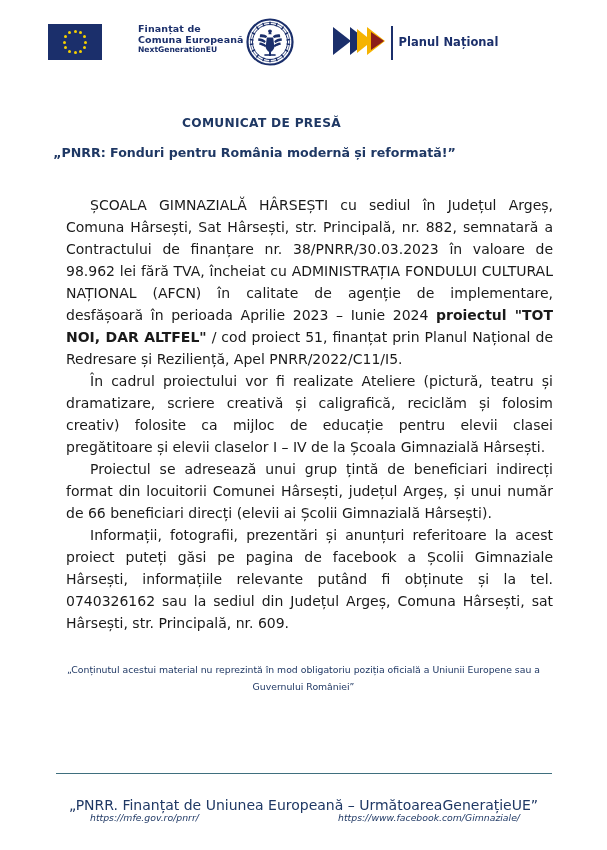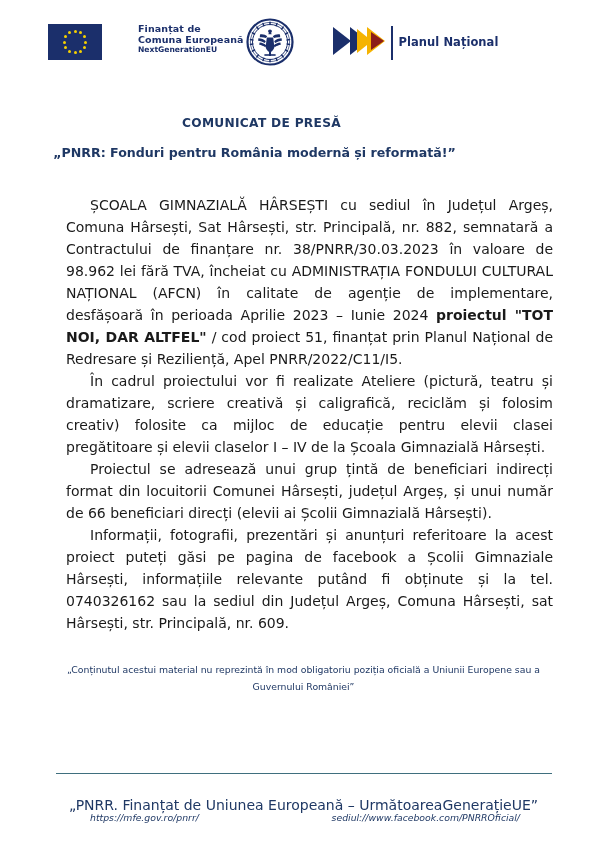--- a/index.html
+++ b/index.html
@@ -303,16 +303,16 @@
     <p class="last-line-left">Proiectul se adresează unui grup țintă de beneficiari indirecți format din locuitorii Comunei Hârsești, județul Argeș, și unui număr de 66 beneficiari direcți (elevii ai Școlii Gimnazială Hârsești).</p>
     <p class="last-line-left">Informații, fotografii, prezentări și anunțuri referitoare la acest proiect puteți găsi pe pagina de facebook a Școlii Gimnaziale Hârsești, informațiile relevante putând fi obținute și la tel. 0740326162 sau la sediul din Județul Argeș, Comuna Hârsești, sat Hârsești, str. Principală, nr. 609.</p>
   </div>
 
   <div class="disclaimer">„Conținutul acestui material nu reprezintă în mod obligatoriu poziția oficială a Uniunii Europene sau a Guvernului României”</div>
 
   <div class="footer-rule"></div>
   <div class="footer-line1">„PNRR. Finanțat de Uniunea Europeană – UrmătoareaGenerațieUE”</div>
   <div class="footer-links">
     <a href="#">https://mfe.gov.ro/pnrr/</a>
-    <a href="#">sediul://www.facebook.com/PNRROficial/</a>
+    <a href="#">https://www.facebook.com/Gimnaziale/</a>
   </div>
 
 </div>
 
 </body></html>

